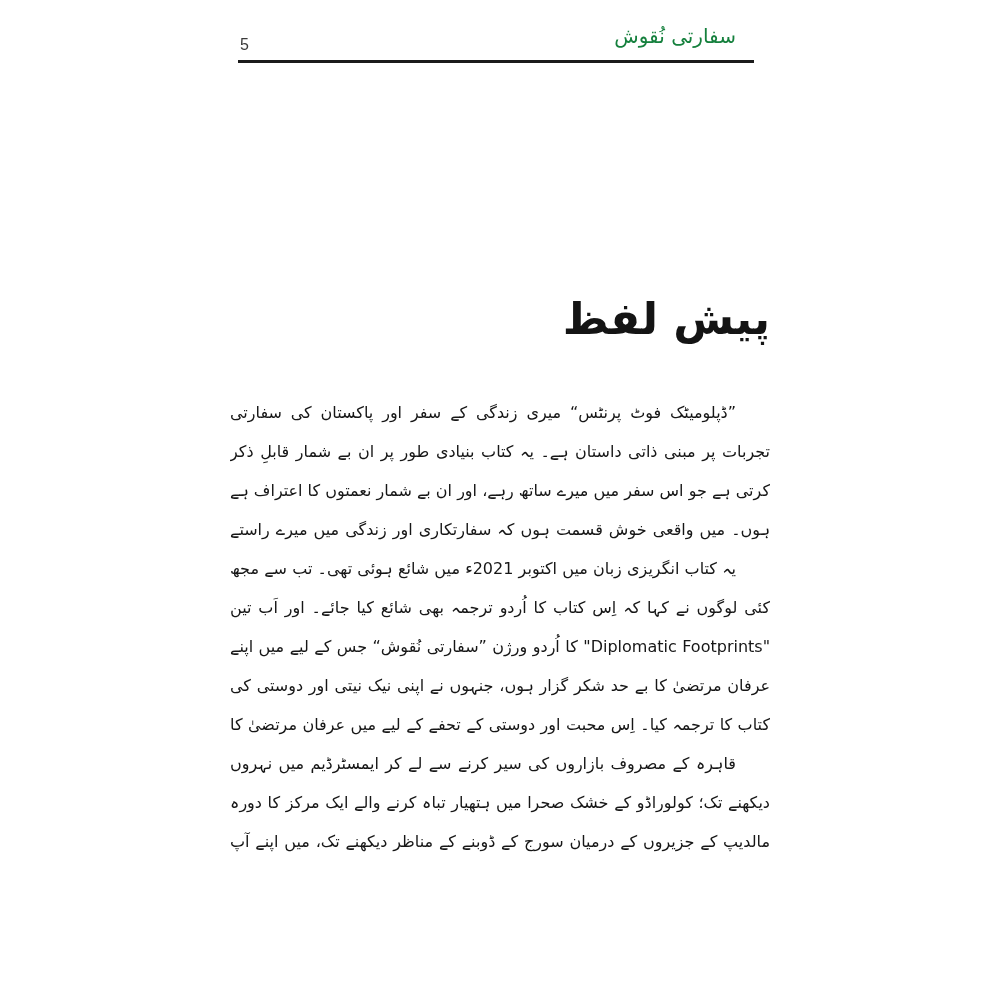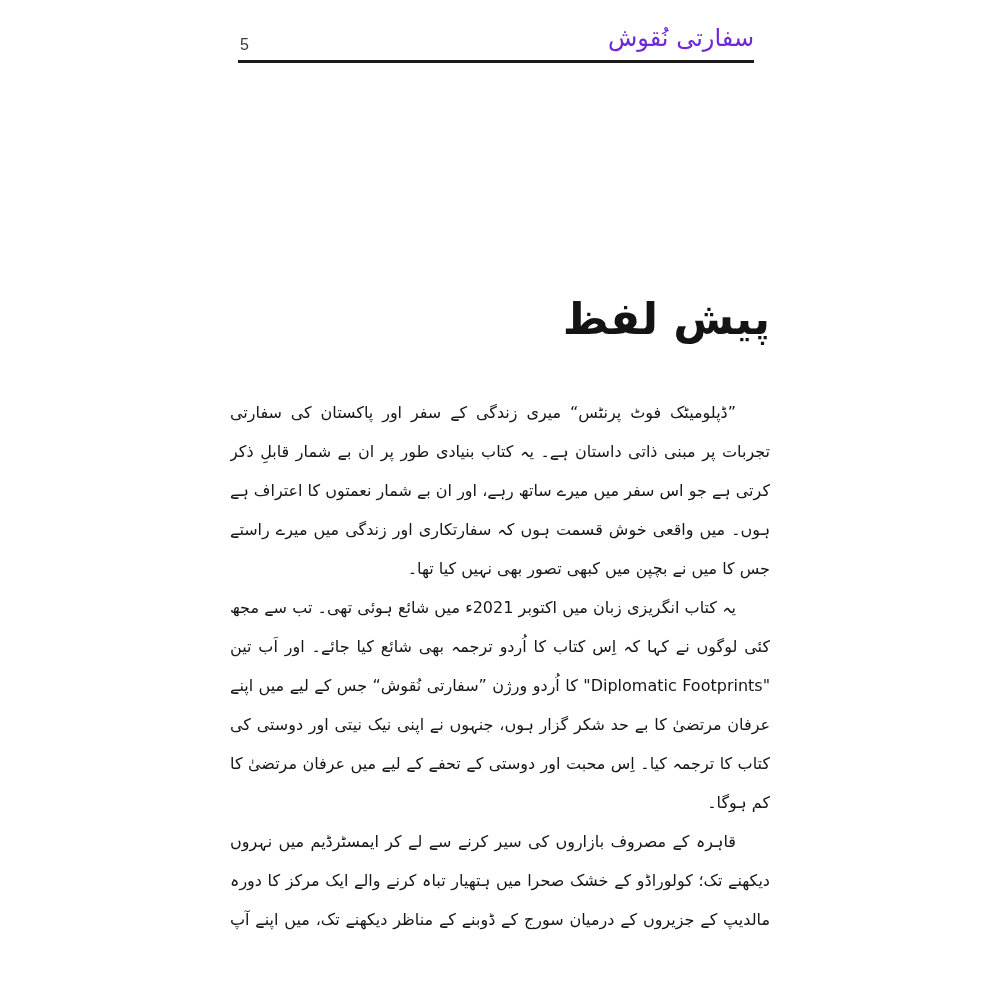--- a/index.html
+++ b/index.html
@@ -23,25 +23,25 @@
     position: absolute;
     left: 240px;
     top: 36px;
     font-family: "Liberation Sans", sans-serif;
     font-size: 16px;
     color: #3a3a3a;
     letter-spacing: 0.5px;
   }
   .book-title {
     position: absolute;
-    right: 246px;
+    right: 264px;
     top: 24px;
     direction: rtl;
-    font-size: 24px;
-    color: #6d28d9;
+    font-size: 20px;
+    color: #15803d;
   }
   .header-rule {
     position: absolute;
     left: 238px;
     top: 60px;
     width: 516px;
     height: 3px;
     background: #1b1b1b;
   }
   
@@ -95,29 +95,27 @@
   <div class="header-rule"></div>
 
   <div class="main-heading">پیش لفظ</div>
 
   <div class="body-text">
       <div class="para">
         <div class="line j ind" dir="rtl">”ڈپلومیٹک فوٹ پرنٹس“ میری زندگی کے سفر اور پاکستان کی سفارتی خدمات میں میرے</div>
         <div class="line j" dir="rtl">تجربات پر مبنی ذاتی داستان ہے۔ یہ کتاب بنیادی طور پر ان بے شمار قابلِ ذکر لوگوں کو خراجِ تحسین پیش</div>
         <div class="line j" dir="rtl">کرتی ہے جو اس سفر میں میرے ساتھ رہے، اور ان بے شمار نعمتوں کا اعتراف ہے جن سے میں نوازا گیا</div>
         <div class="line j" dir="rtl">ہوں۔ میں واقعی خوش قسمت ہوں کہ سفارتکاری اور زندگی میں میرے راستے نے مجھے اِس دُنیا میں پہنچایا</div>
-        <div class="line" dir="rtl">جس کا میں نے بچپن میں کبھی تصور بھی نہیں کیا تھا۔</div>
       </div>
       <div class="para">
         <div class="line j ind" dir="rtl">یہ کتاب انگریزی زبان میں اکتوبر 2021ء میں شائع ہوئی تھی۔ تب سے مجھ سے</div>
         <div class="line j" dir="rtl">کئی لوگوں نے کہا کہ اِس کتاب کا اُردو ترجمہ بھی شائع کیا جائے۔ اور اَب تین سال بعد</div>
         <div class="line j" dir="rtl">"Diplomatic Footprints" کا اُردو ورژن ”سفارتی نُقوش“ جس کے لیے میں اپنے دوست</div>
         <div class="line j" dir="rtl">عرفان مرتضیٰ کا بے حد شکر گزار ہوں، جنہوں نے اپنی نیک نیتی اور دوستی کی علامت کے طور پر اَز خود اِس</div>
         <div class="line j" dir="rtl">کتاب کا ترجمہ کیا۔ اِس محبت اور دوستی کے تحفے کے لیے میں عرفان مرتضیٰ کا جتنا بھی شکریہ ادا کروں، وہ</div>
-        <div class="line" dir="rtl">کم ہوگا۔</div>
       </div>
       <div class="para">
         <div class="line j ind" dir="rtl">قاہرہ کے مصروف بازاروں کی سیر کرنے سے لے کر ایمسٹرڈیم میں نہروں میں کشتیاں چلتے</div>
         <div class="line j" dir="rtl">دیکھنے تک؛ کولوراڈو کے خشک صحرا میں ہتھیار تباہ کرنے والے ایک مرکز کا دورہ کرنے سے لے کر</div>
         <div class="line j" dir="rtl">مالدیپ کے جزیروں کے درمیان سورج کے ڈوبنے کے مناظر دیکھنے تک، میں اپنے آپ کو انتہائی</div>
       </div>
     </div>
 
 </div>
 

